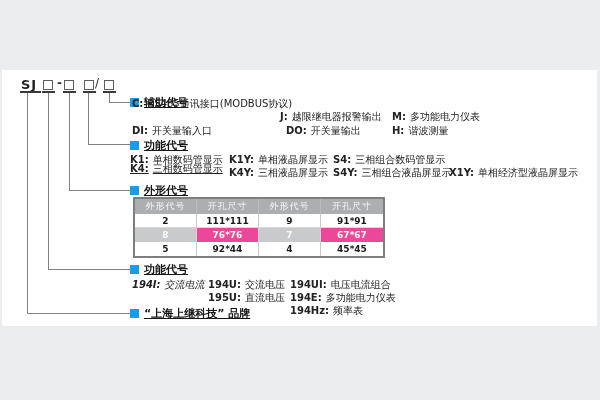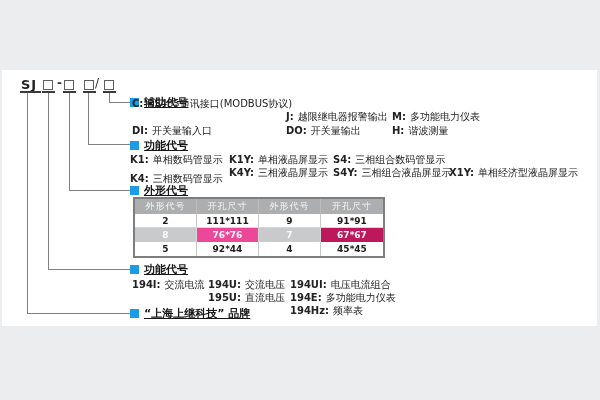--- a/index.html
+++ b/index.html
@@ -70,34 +70,34 @@
   <div class="vline" style="left:88px;top:93px;height:52px;"></div>
   <div class="hline" style="left:88px;top:144px;width:43px;"></div>
   <div class="vline" style="left:109px;top:93px;height:9px;"></div>
   <div class="hline" style="left:109px;top:102px;width:22px;"></div>
 
   <div class="sec-header" style="left:130px;top:96px;">
     <span class="sec-sq" style="background:#1b9ce9;"></span>
     <span class="sec-title">辅助代号</span>
   </div>
   <div class="item" style="left:132px;top:97px;"><span class="code">C:</span><span>RS485通讯接口(MODBUS协议)</span></div>
-  <div class="item" style="left:286px;top:110px;"><span class="code">J:</span><span>越限继电器报警输出</span></div>
+  <div class="item" style="left:280px;top:110px;"><span class="code">J:</span><span>越限继电器报警输出</span></div>
   <div class="item" style="left:392px;top:110px;"><span class="code">M:</span><span>多功能电力仪表</span></div>
   <div class="item" style="left:286px;top:124px;"><span class="code">DO:</span><span>开关量输出</span></div>
   <div class="item" style="left:132px;top:124px;"><span class="code">DI:</span><span>开关量输入口</span></div>
   <div class="item" style="left:392px;top:124px;"><span class="code">H:</span><span>谐波测量</span></div>
 
   <div class="sec-header" style="left:130px;top:139px;">
     <span class="sec-sq" style="background:#1b9ce9;"></span>
     <span class="sec-title">功能代号</span>
   </div>
   <div class="item" style="left:130px;top:153px;"><span class="code">K1:</span><span>单相数码管显示</span></div>
   <div class="item" style="left:229px;top:153px;"><span class="code">K1Y:</span><span>单相液晶屏显示</span></div>
   <div class="item" style="left:333px;top:153px;"><span class="code">S4:</span><span>三相组合数码管显示</span></div>
-  <div class="item" style="left:130px;top:172px;"><span class="code">K4:</span><span>三相数码管显示</span></div>
+  <div class="item" style="left:130px;top:162px;text-decoration:underline;"><span class="code">K4:</span><span>三相数码管显示</span></div>
   <div class="item" style="left:229px;top:166px;"><span class="code">K4Y:</span><span>三相液晶屏显示</span></div>
   <div class="item" style="left:333px;top:166px;"><span class="code">S4Y:</span><span>三相组合液晶屏显示</span></div>
   <div class="item" style="left:449px;top:166px;"><span class="code">X1Y:</span><span>单相经济型液晶屏显示</span></div>
 
   <div class="sec-header" style="left:130px;top:184px;">
     <span class="sec-sq" style="background:#1b9ce9;"></span>
     <span class="sec-title">外形代号</span>
   </div>
   <div class="shape-table">
     <div class="tcell thead-cell" style="background:#adaeaf;">外形代号</div>
@@ -106,33 +106,33 @@
     <div class="tcell thead-cell" style="background:#adaeaf;">开孔尺寸</div>
 
     <div class="tcell trow-cell">2</div>
     <div class="tcell trow-cell">111*111</div>
     <div class="tcell trow-cell">9</div>
     <div class="tcell trow-cell">91*91</div>
 
     <div class="tcell trow-alt" style="background:#c9cacb;">8</div>
     <div class="tcell trow-alt" style="background:#ec4899;">76*76</div>
     <div class="tcell trow-alt" style="background:#c9cacb;">7</div>
-    <div class="tcell trow-alt" style="background:#be185d;">67*67</div>
+    <div class="tcell trow-alt" style="background:#ec4899;">67*67</div>
 
     <div class="tcell trow-cell last-row">5</div>
     <div class="tcell trow-cell last-row">92*44</div>
     <div class="tcell trow-cell last-row">4</div>
     <div class="tcell trow-cell last-row">45*45</div>
   </div>
 
   <div class="sec-header" style="left:130px;top:263px;">
     <span class="sec-sq" style="background:#1b9ce9;"></span>
     <span class="sec-title">功能代号</span>
   </div>
-  <div class="item" style="left:132px;top:278px;"><span class="code">194I:</span><span>交流电流</span></div>
+  <div class="item" style="left:132px;top:278px;font-style:italic;"><span class="code">194I:</span><span>交流电流</span></div>
   <div class="item" style="left:208px;top:278px;"><span class="code">194U:</span><span>交流电压</span></div>
   <div class="item" style="left:290px;top:278px;"><span class="code">194UI:</span><span>电压电流组合</span></div>
   <div class="item" style="left:208px;top:291px;"><span class="code">195U:</span><span>直流电压</span></div>
   <div class="item" style="left:290px;top:291px;text-align:right;"><span class="code">194E:</span><span>多功能电力仪表</span></div>
   <div class="item" style="left:290px;top:304px;text-align:center;"><span class="code">194Hz:</span><span>频率表</span></div>
 
   <div class="sec-header" style="left:130px;top:307px;">
     <span class="sec-sq" style="background:#1b9ce9;"></span>
     <span class="sec-title">“上海上继科技” 品牌</span>
   </div>

